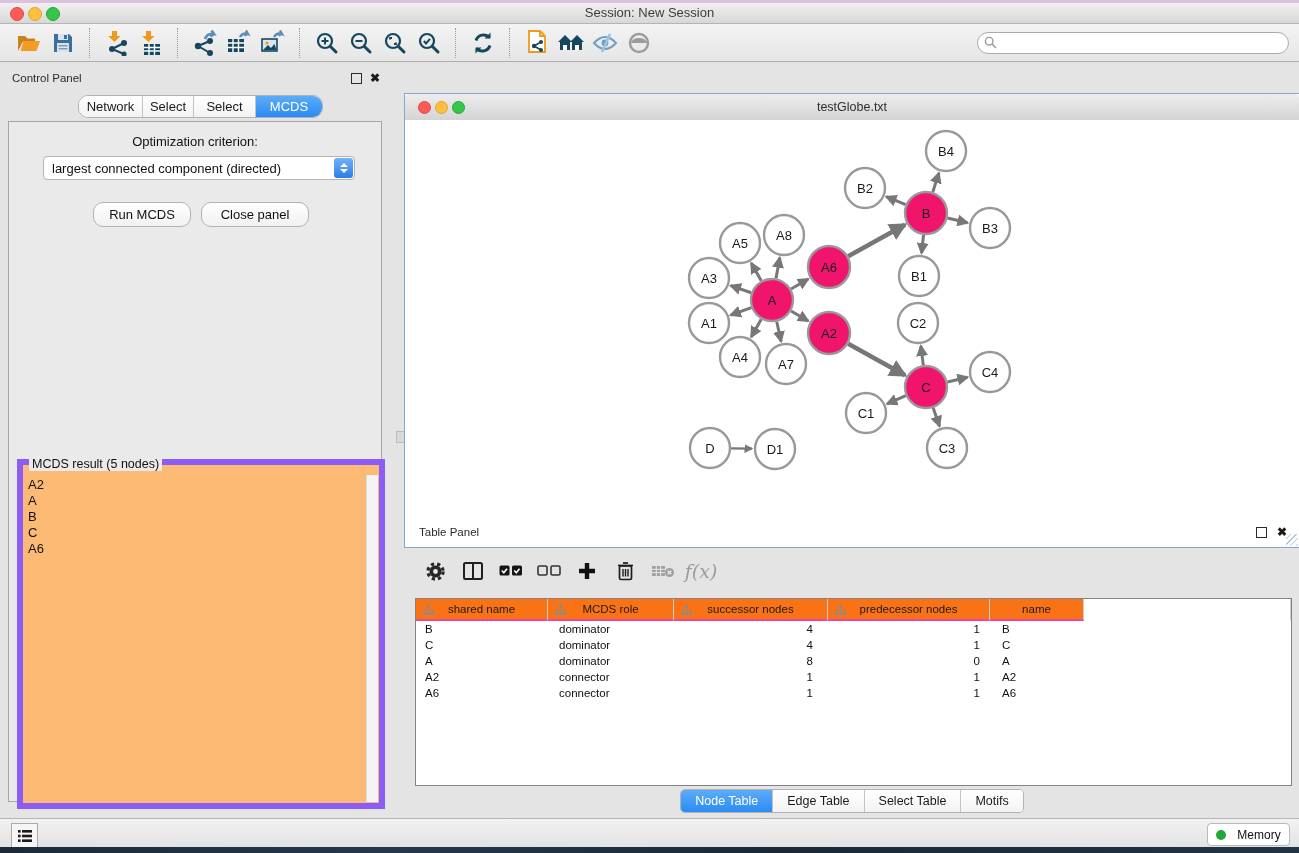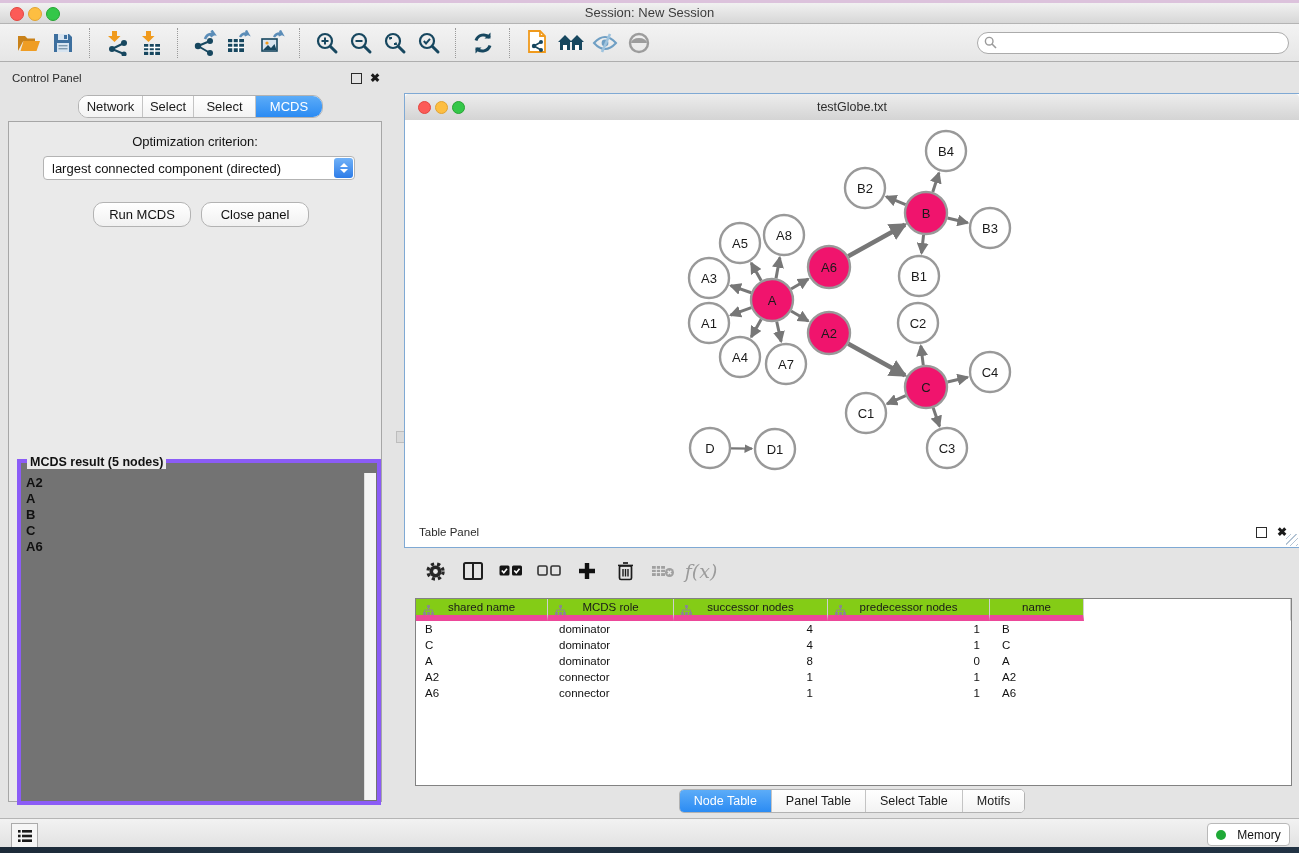--- a/index.html
+++ b/index.html
@@ -59,21 +59,21 @@
   .chev-up{width:0;height:0;border-left:4px solid transparent;border-right:4px solid transparent;
            border-bottom:4px solid #fff;}
   .chev-dn{width:0;height:0;border-left:4px solid transparent;border-right:4px solid transparent;
            border-top:4px solid #fff;}
   .cp-btn{position:absolute;top:80px;height:23px;background:linear-gradient(#ffffff,#f1f1f1);
           border:1px solid #b3b3b3;border-radius:10px;font-size:13px;color:#111;
           display:flex;align-items:center;justify-content:center;}
   .run-btn{left:84px;width:96px;}
   .closep-btn{left:192px;width:106px;}
   .result-box{position:absolute;left:8px;top:337px;width:356px;height:338px;
-              border:4px solid #8b5cf6;background:#737373;font-weight:bold;}
+              border:6px solid #8b5cf6;background:#fdba74;}
   .result-legend{position:absolute;left:6px;top:-8px;background:#eaeaea;padding:0 3px;
                  font-size:12.5px;color:#111;}
   .result-list{position:absolute;left:3px;top:12px;right:14px;bottom:2px;overflow:hidden;
                font-size:13px;color:#111;}
   .result-item{line-height:16px;padding-left:2px;}
   .result-scroll{position:absolute;right:1px;top:10px;bottom:1px;width:11px;background:#f4f4f4;
                  border-left:1px solid #ddd;}
   
   .vsplit-handle{position:absolute;left:396px;top:431px;width:7px;height:10px;
                  background:#d9d9d9;border:1px solid #bdbdbd;}
@@ -100,22 +100,22 @@
   .tp-float{position:absolute;right:32px;top:6px;}
   .tp-close{position:absolute;right:12px;top:6px;}
   .tp-toolbar{position:absolute;left:405px;top:550px;width:894px;height:42px;
               display:flex;align-items:center;padding-left:18px;box-sizing:border-box;gap:14px;}
   .tp-toolbar .tbtn{width:24px;height:26px;}
   .fx-label{font-family:"DejaVu Serif","Liberation Serif",serif;font-style:italic;
             font-size:19px;color:#9b9b9b;}
   .node-table{position:absolute;left:415px;top:598px;width:877px;height:188px;
               border:1px solid #828282;background:#fff;box-sizing:border-box;font-size:11.5px;}
   .thead{display:grid;grid-template-columns:132px 126px 154px 162px 94px 1fr;height:22px;}
-  .thcell{position:relative;background:#84cc16;border-right:1px solid #cfcfcf;
-          border-bottom:6px solid #ec4899;display:flex;align-items:center;justify-content:center;
+  .thcell{position:relative;background:#f97316;border-right:1px solid #cfcfcf;
+          border-bottom:2px solid #ec4899;display:flex;align-items:center;justify-content:center;
           color:#1a1a1a;}
   .thcell .hicon{position:absolute;left:7px;top:6px;}
   .thfill{background:#fff;border-bottom:1px solid #fff;}
   .trow{display:grid;grid-template-columns:132px 126px 154px 162px 94px 1fr;height:16px;
         line-height:16px;color:#111;}
   .tcell{overflow:hidden;white-space:nowrap;}
   .tcell.c0{padding-left:9px;}
   .tcell.c1{padding-left:11px;}
   .tcell.c2{text-align:right;padding-right:15px;}
   .tcell.c3{text-align:right;padding-right:10px;}
@@ -606,21 +606,21 @@
           <div class="tcell c2">1</div>
           <div class="tcell c3">1</div>
           <div class="tcell c4">A6</div>
           <div class="tcell"></div>
         </div>
       </div>
   </div>
   <div class="tp-tabs">
     <div class="seg-group">
       <div class="seg active">Node Table</div>
-      <div class="seg">Panel Table</div>
+      <div class="seg">Edge Table</div>
       <div class="seg">Select Table</div>
       <div class="seg">Motifs</div>
     </div>
   </div>
 
   <div class="statusbar">
     <div class="list-btn">
         <span>
           <svg width="16" height="14" viewBox="0 0 16 14">
             <rect x="1" y="1" width="2.6" height="2.6" fill="#1a1a1a"></rect>

